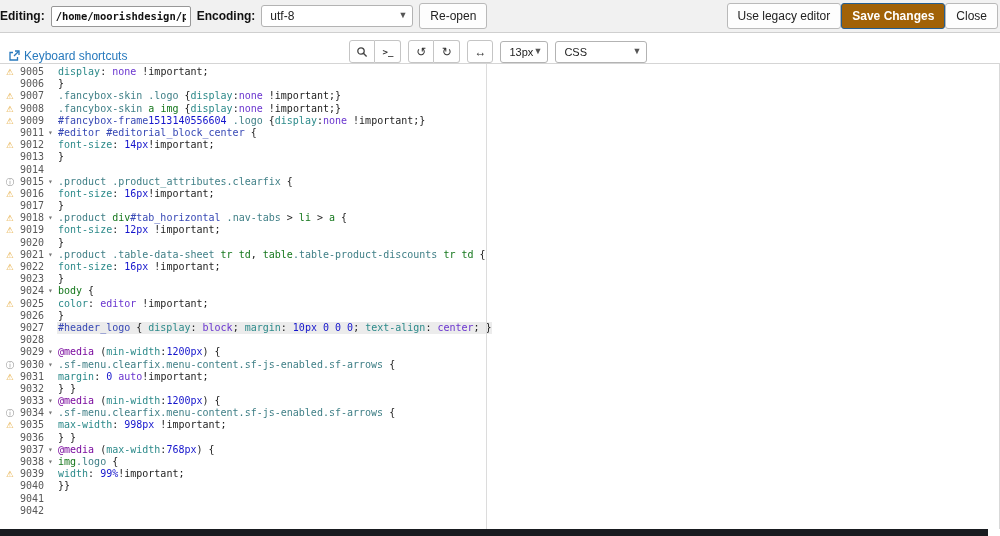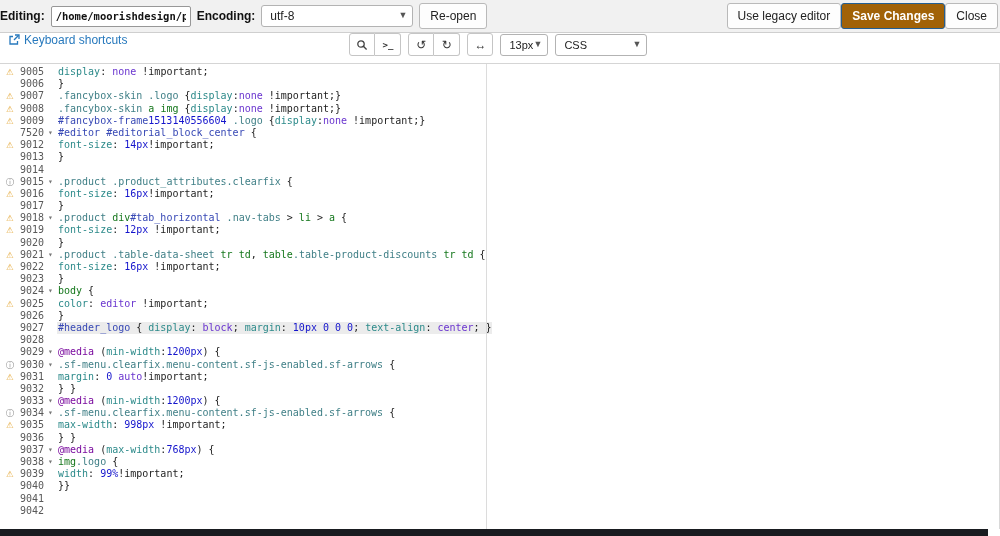--- a/index.html
+++ b/index.html
@@ -25,21 +25,21 @@
   .select .chev{position:absolute;right:5px;top:5px;font-size:9px;color:#555;line-height:1;}
   .encoding-select{width:152px;}
   .btn{
     height:26px;box-sizing:border-box;border:1px solid #b9b9b9;border-radius:3px;background:#fdfdfd;
     font-size:12px;color:#222;display:flex;align-items:center;padding:0 10px;white-space:nowrap;
   }
   .btn.primary{background:#a16207;border-color:#1f5astrong;border-color:#235e92;color:#fff;font-weight:bold;}
   .right-group{margin-left:auto;display:flex;padding-right:2px;}
   
   .toolbar{
-    height:30px;background:#fff;display:flex;align-items:flex-start;padding:0 8px;box-sizing:border-box;
+    height:30px;background:#fff;display:flex;align-items:flex-end;padding:0 8px;box-sizing:border-box;
   }
   .ks-link{color:#2779bd;font-size:12px;display:flex;align-items:center;gap:4px;cursor:pointer;white-space:nowrap;}
   .controls{display:flex;align-items:center;margin-left:222px;gap:7px;}
   .btn-group{display:flex;}
   .tbtn{
     width:26px;height:23px;box-sizing:border-box;border:1px solid #c5c5c5;background:#fff;
     display:flex;align-items:center;justify-content:center;font-size:12px;color:#333;
   }
   .btn-group .tbtn:first-child{border-radius:3px 0 0 3px;}
   .btn-group .tbtn:last-child{border-radius:0 3px 3px 0;}
@@ -142,21 +142,21 @@
 </div>
 
 <div class="editor">
   <div class="ruler"></div>
   <div>
       <div class="code-row"><span class="gut-marker warn">⚠</span><span class="gut-num">9005</span><span class="gut-fold"></span><span class="line-text"><span class="tok-p">display</span><span class="tok-x">: </span><span class="tok-a">none</span><span class="tok-x"> !important;</span></span></div>
       <div class="code-row"><span class="gut-marker"></span><span class="gut-num">9006</span><span class="gut-fold"></span><span class="line-text"><span class="tok-x">}</span></span></div>
       <div class="code-row"><span class="gut-marker warn">⚠</span><span class="gut-num">9007</span><span class="gut-fold"></span><span class="line-text"><span class="tok-c">.fancybox-skin</span><span class="tok-x"> </span><span class="tok-c">.logo</span><span class="tok-x"> {</span><span class="tok-p">display</span><span class="tok-x">:</span><span class="tok-a">none</span><span class="tok-x"> !important;}</span></span></div>
       <div class="code-row"><span class="gut-marker warn">⚠</span><span class="gut-num">9008</span><span class="gut-fold"></span><span class="line-text"><span class="tok-c">.fancybox-skin</span><span class="tok-x"> </span><span class="tok-t">a</span><span class="tok-x"> </span><span class="tok-t">img</span><span class="tok-x"> {</span><span class="tok-p">display</span><span class="tok-x">:</span><span class="tok-a">none</span><span class="tok-x"> !important;}</span></span></div>
       <div class="code-row"><span class="gut-marker warn">⚠</span><span class="gut-num">9009</span><span class="gut-fold"></span><span class="line-text"><span class="tok-i">#fancybox-frame</span><span class="tok-n">1513140556604</span><span class="tok-x"> </span><span class="tok-c">.logo</span><span class="tok-x"> {</span><span class="tok-p">display</span><span class="tok-x">:</span><span class="tok-a">none</span><span class="tok-x"> !important;}</span></span></div>
-      <div class="code-row"><span class="gut-marker"></span><span class="gut-num">7520</span><span class="gut-fold">▾</span><span class="line-text"><span class="tok-i">#editor</span><span class="tok-x"> </span><span class="tok-i">#editorial_block_center</span><span class="tok-x"> {</span></span></div>
+      <div class="code-row"><span class="gut-marker"></span><span class="gut-num">9011</span><span class="gut-fold">▾</span><span class="line-text"><span class="tok-i">#editor</span><span class="tok-x"> </span><span class="tok-i">#editorial_block_center</span><span class="tok-x"> {</span></span></div>
       <div class="code-row"><span class="gut-marker warn">⚠</span><span class="gut-num">9012</span><span class="gut-fold"></span><span class="line-text"><span class="tok-p">font-size</span><span class="tok-x">: </span><span class="tok-n">14px</span><span class="tok-x">!important;</span></span></div>
       <div class="code-row"><span class="gut-marker"></span><span class="gut-num">9013</span><span class="gut-fold"></span><span class="line-text"><span class="tok-x">}</span></span></div>
       <div class="code-row"><span class="gut-marker"></span><span class="gut-num">9014</span><span class="gut-fold"></span><span class="line-text"></span></div>
       <div class="code-row"><span class="gut-marker info">ⓘ</span><span class="gut-num">9015</span><span class="gut-fold">▾</span><span class="line-text"><span class="tok-c">.product</span><span class="tok-x"> </span><span class="tok-c">.product_attributes.clearfix</span><span class="tok-x"> {</span></span></div>
       <div class="code-row"><span class="gut-marker warn">⚠</span><span class="gut-num">9016</span><span class="gut-fold"></span><span class="line-text"><span class="tok-p">font-size</span><span class="tok-x">: </span><span class="tok-n">16px</span><span class="tok-x">!important;</span></span></div>
       <div class="code-row"><span class="gut-marker"></span><span class="gut-num">9017</span><span class="gut-fold"></span><span class="line-text"><span class="tok-x">}</span></span></div>
       <div class="code-row"><span class="gut-marker warn">⚠</span><span class="gut-num">9018</span><span class="gut-fold">▾</span><span class="line-text"><span class="tok-c">.product</span><span class="tok-x"> </span><span class="tok-t">div</span><span class="tok-i">#tab_horizontal</span><span class="tok-x"> </span><span class="tok-c">.nav-tabs</span><span class="tok-x"> &gt; </span><span class="tok-t">li</span><span class="tok-x"> &gt; </span><span class="tok-t">a</span><span class="tok-x"> {</span></span></div>
       <div class="code-row"><span class="gut-marker warn">⚠</span><span class="gut-num">9019</span><span class="gut-fold"></span><span class="line-text"><span class="tok-p">font-size</span><span class="tok-x">: </span><span class="tok-n">12px</span><span class="tok-x"> !important;</span></span></div>
       <div class="code-row"><span class="gut-marker"></span><span class="gut-num">9020</span><span class="gut-fold"></span><span class="line-text"><span class="tok-x">}</span></span></div>
       <div class="code-row"><span class="gut-marker warn">⚠</span><span class="gut-num">9021</span><span class="gut-fold">▾</span><span class="line-text"><span class="tok-c">.product</span><span class="tok-x"> </span><span class="tok-c">.table-data-sheet</span><span class="tok-x"> </span><span class="tok-t">tr</span><span class="tok-x"> </span><span class="tok-t">td</span><span class="tok-x">, </span><span class="tok-t">table</span><span class="tok-c">.table-product-discounts</span><span class="tok-x"> </span><span class="tok-t">tr</span><span class="tok-x"> </span><span class="tok-t">td</span><span class="tok-x"> {</span></span></div>

